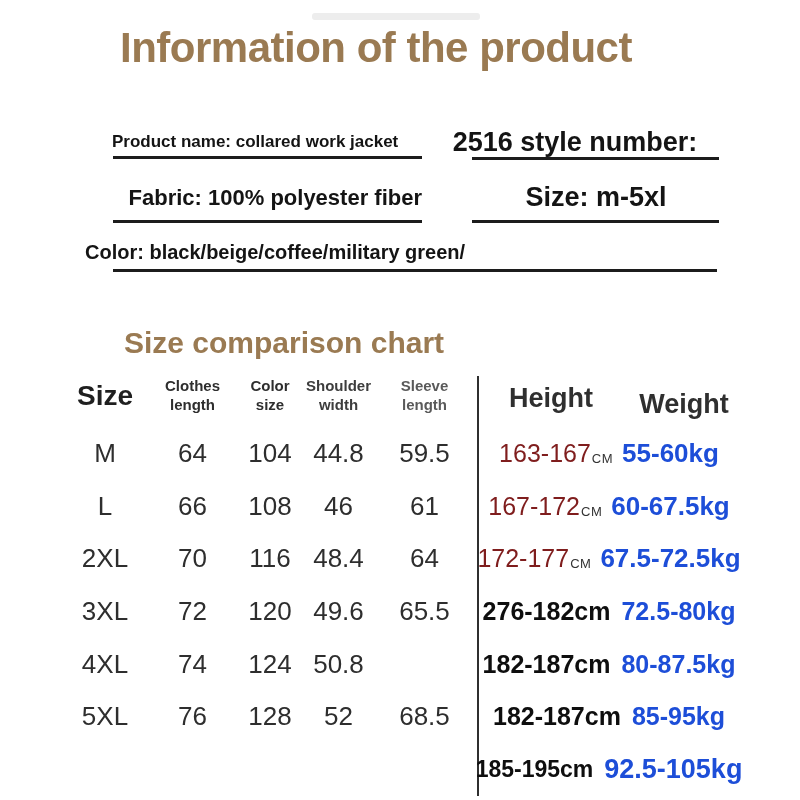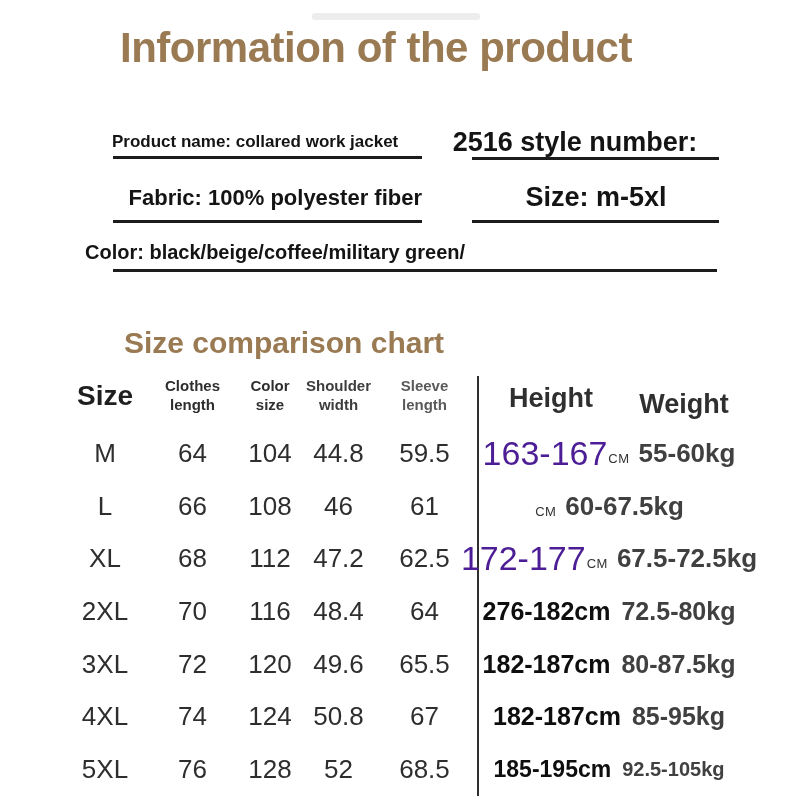--- a/index.html
+++ b/index.html
@@ -35,28 +35,28 @@
   .hh{font-size:27px;font-weight:700;color:#2f2f2f;text-align:center;white-space:nowrap;}
   .hh.height{width:128px;}
   .hh.weight{width:138px;margin-top:12px;}
 
   .tbody{position:absolute;left:60px;top:427px;width:417px;}
   .trow{height:52.7px;display:grid;grid-template-columns:90px 85px 70px 67px 105px;align-items:center;}
   .trow span{text-align:center;font-size:26px;color:#2e2e2e;}
 
   .rbody{position:absolute;left:487px;top:427px;width:244px;}
   .rrow{height:52.7px;display:flex;align-items:center;justify-content:center;white-space:nowrap;}
-  .hv{font-size:34px;color:#4c1d95;font-weight:400;}
+  .hv{font-size:25px;color:#7f1d1d;font-weight:400;}
   .hu{font-size:13px;color:#333333;font-weight:400;position:relative;top:5px;margin-left:1px;letter-spacing:0.5px;}
   .hu:empty{display:none;}
-  .wv{font-size:26px;font-weight:700;color:#404040;margin-left:9px;}
+  .wv{font-size:26px;font-weight:700;color:#1d4ed8;margin-left:9px;}
   .rrow.bold .hv{font-weight:700;color:#0e0e0e;font-size:25px;}
   .rrow.bold .wv{font-size:25px;margin-left:11px;}
   .rrow.small .hv{font-size:23px;}
-  .rrow.small .wv{font-size:20px;}
+  .rrow.small .wv{font-size:27px;}
 </style>
 </head>
 <body>
 
 <div class="canvas">
 
   <div class="top-artifact"></div>
 
   <h1 class="title">Information of the product</h1>
 
@@ -111,63 +111,56 @@
       <span>59.5</span>
     </div>
     <div class="trow">
       <span>L</span>
       <span>66</span>
       <span>108</span>
       <span>46</span>
       <span>61</span>
     </div>
     <div class="trow">
-      <span>XL</span>
-      <span>68</span>
-      <span>112</span>
-      <span>47.2</span>
-      <span>62.5</span>
-    </div>
-    <div class="trow">
       <span>2XL</span>
       <span>70</span>
       <span>116</span>
       <span>48.4</span>
       <span>64</span>
     </div>
     <div class="trow">
       <span>3XL</span>
       <span>72</span>
       <span>120</span>
       <span>49.6</span>
       <span>65.5</span>
     </div>
     <div class="trow">
       <span>4XL</span>
       <span>74</span>
       <span>124</span>
       <span>50.8</span>
-      <span>67</span>
     </div>
     <div class="trow">
       <span>5XL</span>
       <span>76</span>
       <span>128</span>
       <span>52</span>
       <span>68.5</span>
     </div>
   </div>
 
   <div class="rbody">
     <div class="rrow">
       <span class="hv">163-167</span>
         <span class="hu">CM</span>
       <span class="wv">55-60kg</span>
     </div>
     <div class="rrow">
+      <span class="hv">167-172</span>
         <span class="hu">CM</span>
       <span class="wv">60-67.5kg</span>
     </div>
     <div class="rrow">
       <span class="hv">172-177</span>
         <span class="hu">CM</span>
       <span class="wv">67.5-72.5kg</span>
     </div>
     <div class="rrow bold">
       <span class="hv">276-182cm</span>

